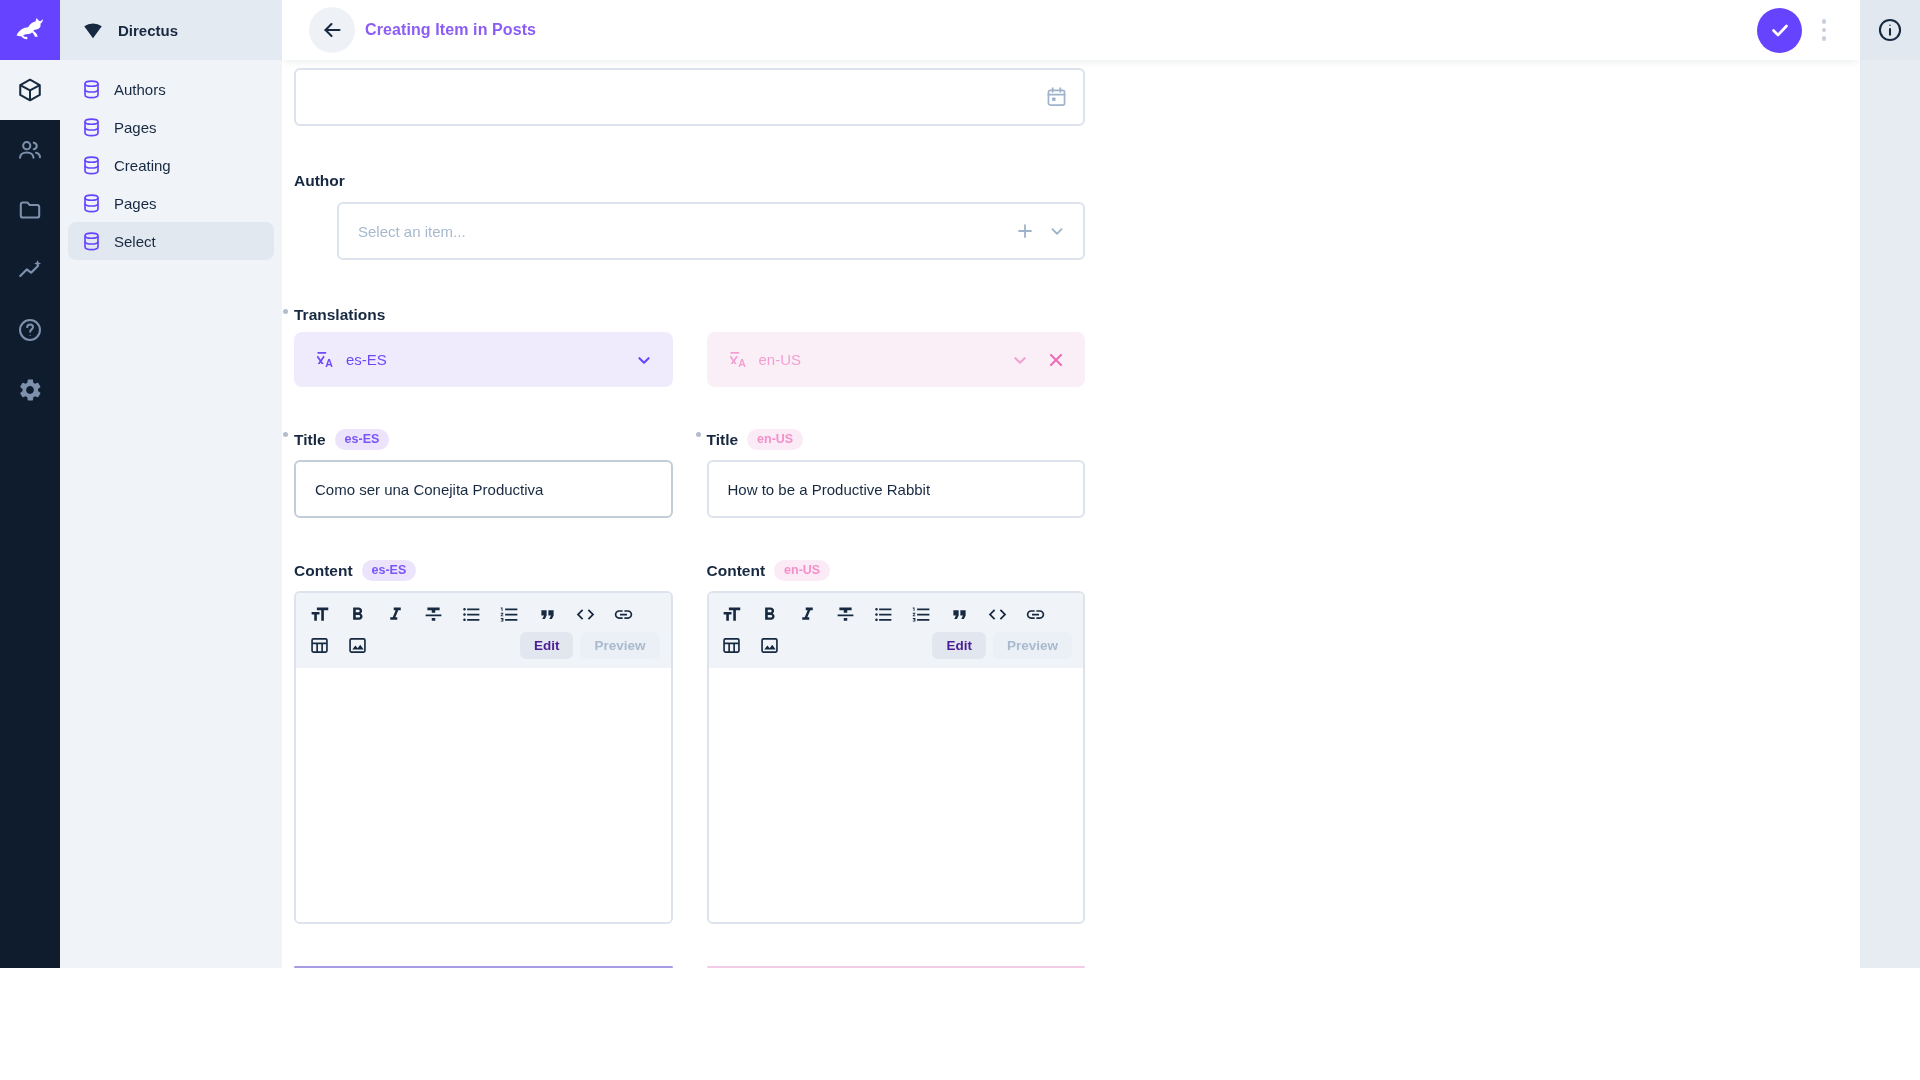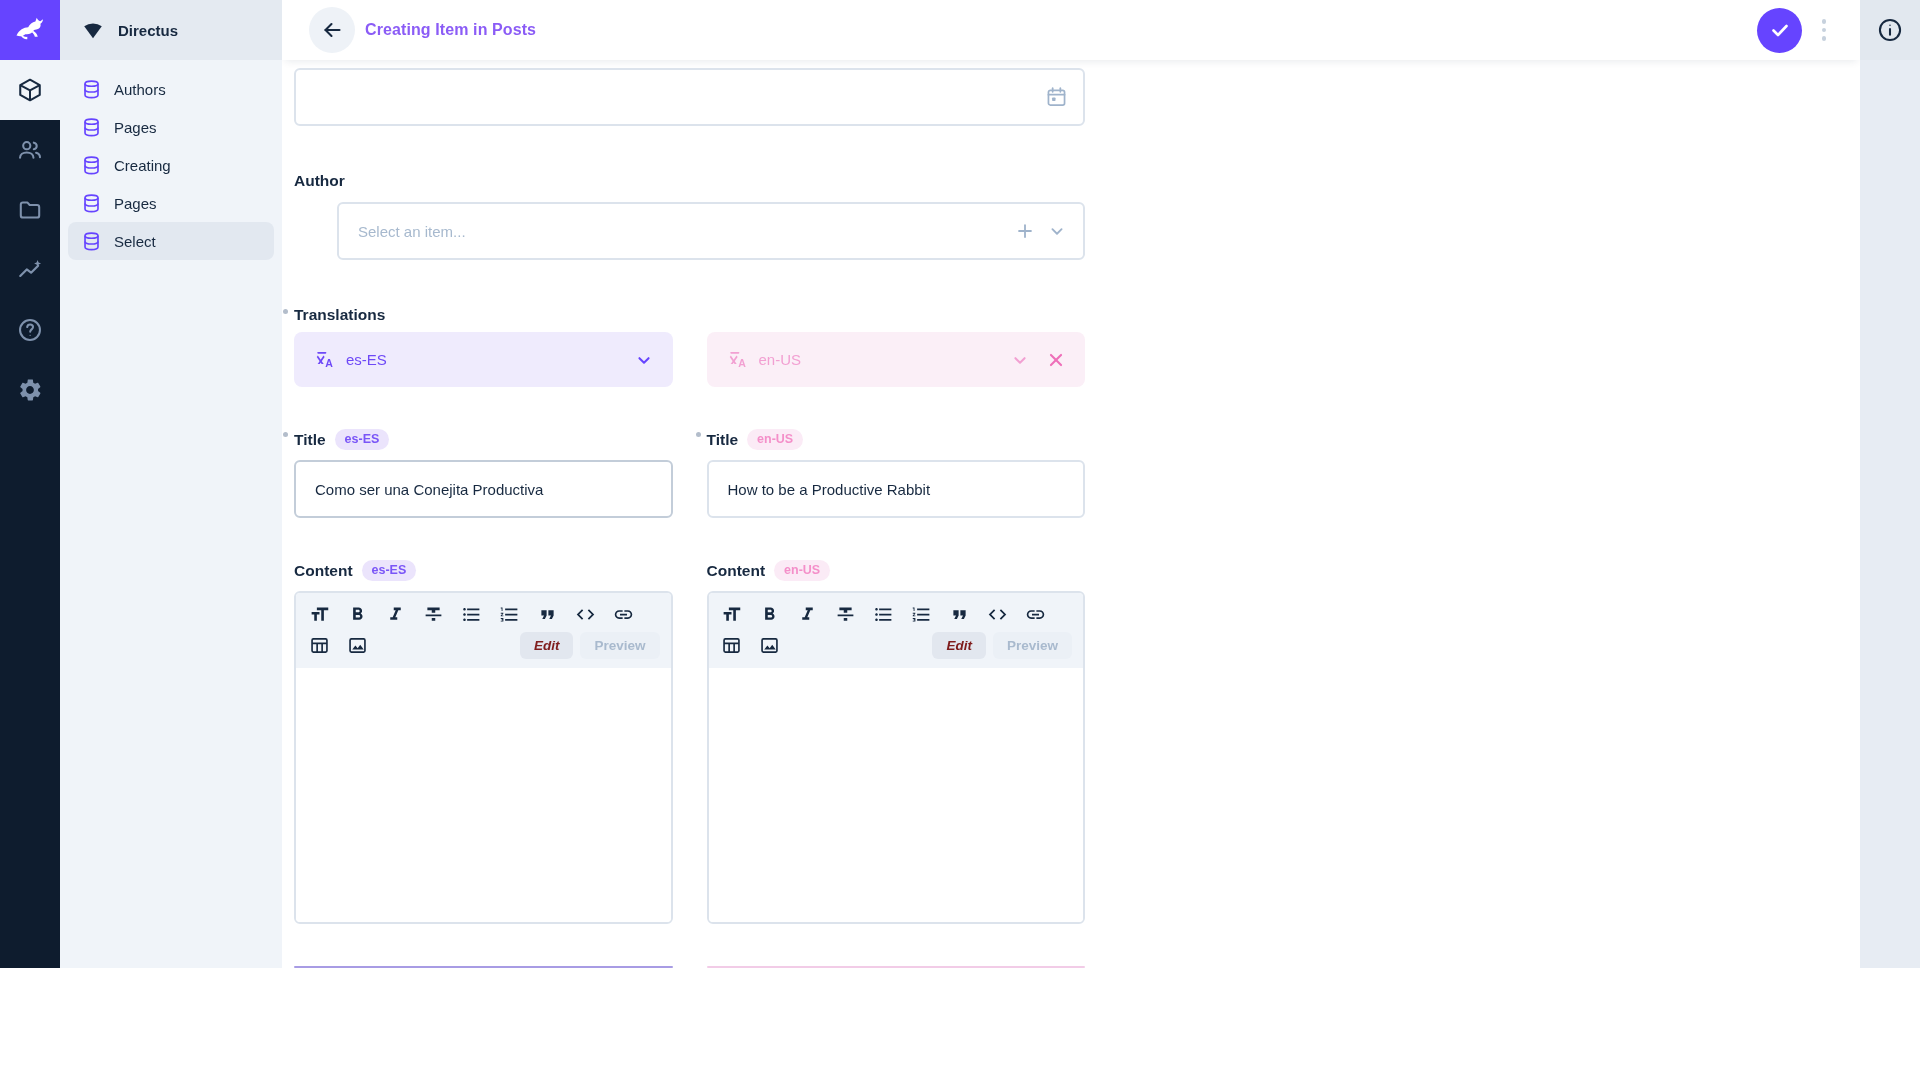--- a/index.html
+++ b/index.html
@@ -70,21 +70,21 @@
   .editor { margin-top:10px; height:333px; border:2px solid #DCE3EC; border-radius:6px; overflow:hidden;
     background:#fff; display:flex; flex-direction:column; }
   .editor-toolbar { background:#F0F4F9; padding:9px 11px 9px; }
   .tb-row { display:flex; align-items:center; }
   .tb-row + .tb-row { margin-top:6px; }
   .tb-btn { width:24px; height:24px; margin-right:14px; display:flex; align-items:center; justify-content:center;
     color:#172940; cursor:pointer; flex:0 0 auto; }
   .tb-right { margin-left:auto; display:flex; gap:7px; }
   .tb-mode { font-size:13.5px; font-weight:600; padding:6px 14px; border-radius:6px; cursor:pointer;
     font-family:"Liberation Sans", sans-serif; border:none; }
-  .tb-mode.edit { background:#E2E7EF; color:#7f1d1d;font-style:italic; }
+  .tb-mode.edit { background:#E2E7EF; color:#4c1d95; }
   .tb-mode.preview { background:#EBF0F6; color:#A9BACE; }
   .editor-body { flex:1; background:#fff; cursor:text; }
 
   .col-divider { height:2px; border-radius:1px; margin-top:42px; }
   .col-divider.purple { background:#A89CE4; }
   .col-divider.pink { background:#F2CCE7; }
 
   .mt-46 { margin-top:46px; }
   .mt-42 { margin-top:42px; }
   .mt-12 { margin-top:12px;margin-left:43px; }

